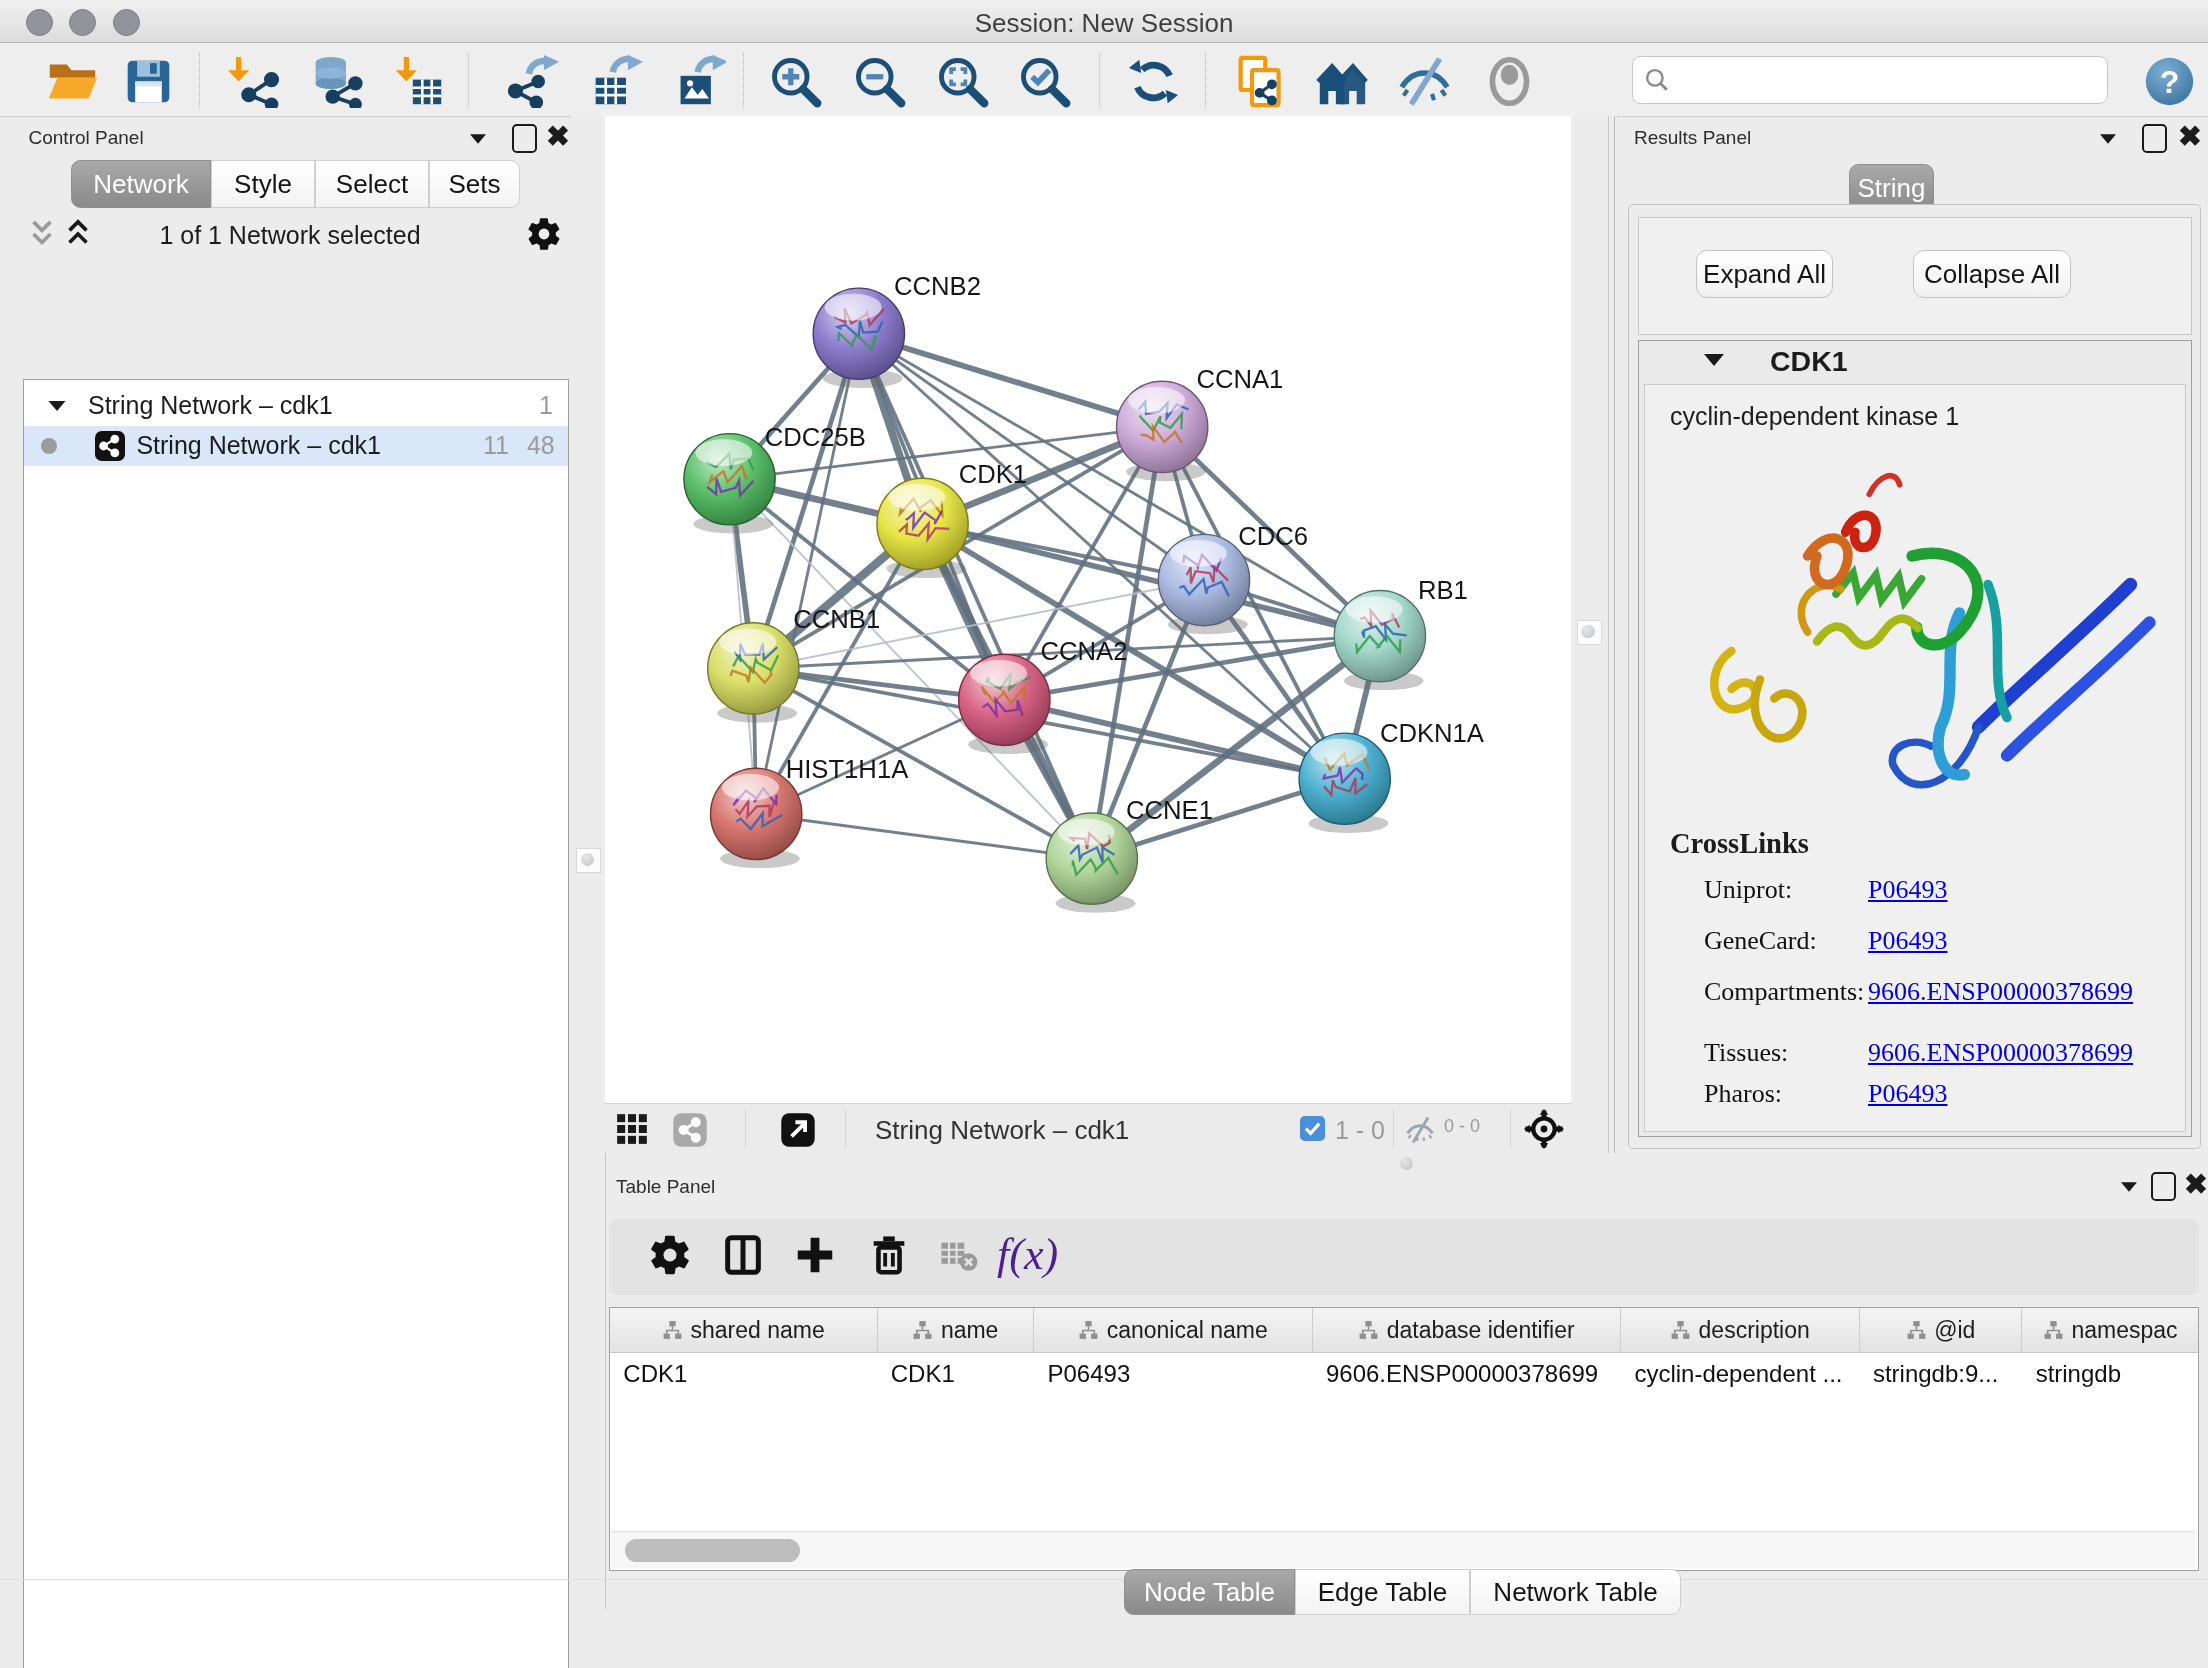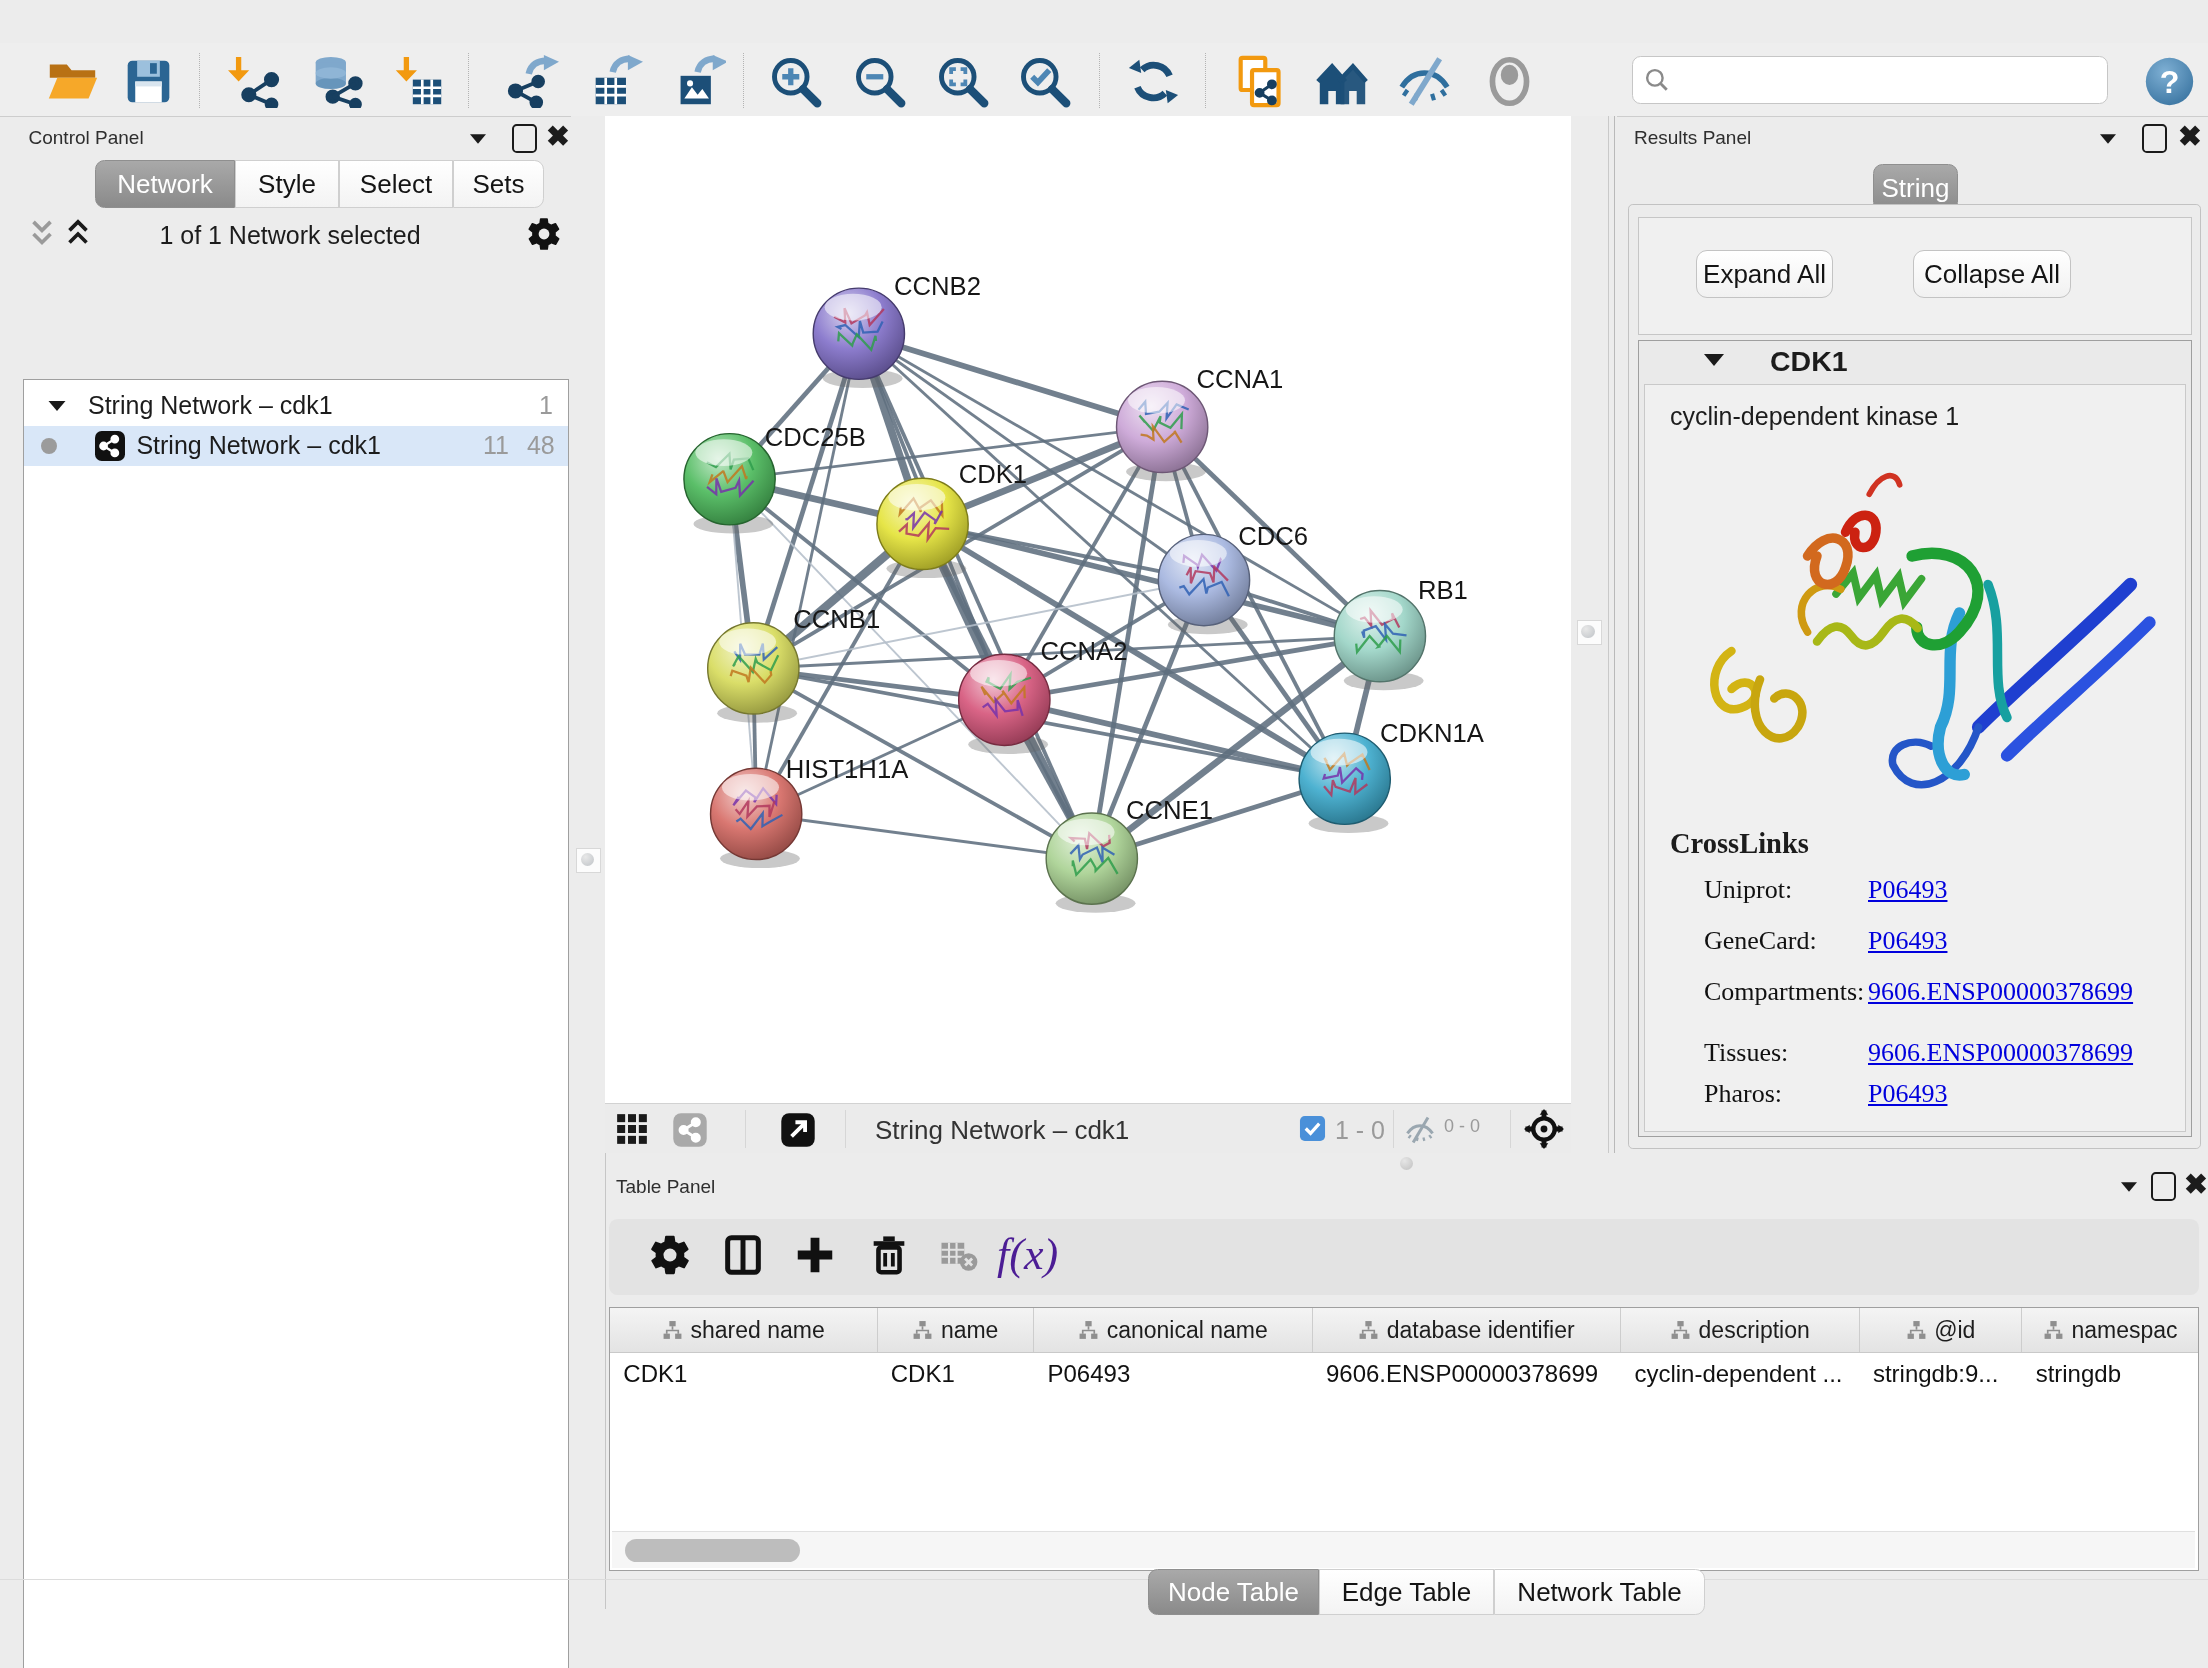--- a/index.html
+++ b/index.html
@@ -31,21 +31,21 @@
   
   .panel-title{font-size:19px;color:#2e2e2e;}
   .caret{width:0;height:0;border-left:10.5px solid transparent;border-right:10.5px solid transparent;
     border-top:12.4px solid #1a1a1a;display:inline-block;}
   .float-btn{width:21px;height:25px;border:2.9px solid #1a1a1a;border-radius:4.8px;display:inline-block;}
   .close-x{font-size:28.5px;font-weight:bold;line-height:25px;}
 
   .tab{display:flex;align-items:center;justify-content:center;
     border:1px solid #cfcfcf;background:linear-gradient(#ffffff,#f3f3f3);
     color:#141414;font-size:26px;height:48px;box-sizing:border-box;}
-  .tab.sel{background:linear-gradient(#a9a9a9,#8a8a8a);color:#ffffff;border-color:#8f8f8f;margin-left:24px;}
+  .tab.sel{background:linear-gradient(#a9a9a9,#8a8a8a);color:#ffffff;border-color:#8f8f8f;}
   .tab.first{border-radius:9.5px 0 0 9.5px;}
   .tab.last{border-radius:0 9.5px 9.5px 0;}
   .tab.alone{border-radius:9.5px;}
 
   .pushbtn{display:flex;align-items:center;justify-content:center;
     background:linear-gradient(#ffffff,#f1f1f1);border:1.9px solid #c3c3c3;border-radius:11px;
     font-size:26px;color:#141414;box-sizing:border-box;cursor:pointer;}
 
   
   #cp-tree{left:23px;top:263px;width:546px;height:1343px;background:#ffffff;
@@ -103,20 +103,26 @@
   #memory-btn{position:absolute;left:2047px;top:3.8px;width:145px;height:42px;background:#fdfdfd;
     border:1.9px solid #b5b5b5;display:flex;align-items:center;justify-content:center;gap:11.4px;
     font-size:26px;box-sizing:border-box;cursor:pointer;}
   #mem-dot{width:23px;height:23px;border-radius:50%;background:#1f9d3a;}
 </style>
 </head>
 <body>
 
 <div id="app">
 
+  <div id="titlebar" class="abs">
+    <span class="tlight" style="left:26px"></span>
+    <span class="tlight" style="left:69px"></span>
+    <span class="tlight" style="left:113px"></span>
+    <div id="win-title">Session: New Session</div>
+  </div>
 
   <div id="toolbar" class="abs">
     <button class="toolbtn" style="left:46px">
       <svg viewBox="0 0 28 28">
         <path fill="#b87114" d="M2 5h9l2.5 3H26v4H2z"></path>
         <path fill="#f6a829" d="M1.5 23l4.5-11h21l-4.5 11z"></path>
       </svg>
     </button>
     <button class="toolbtn" style="left:122px">
       <svg viewBox="0 0 28 28">

